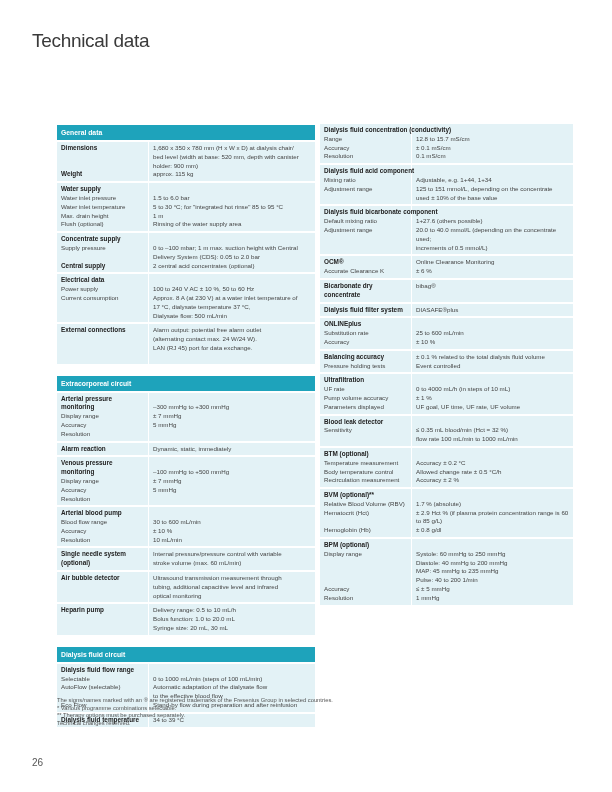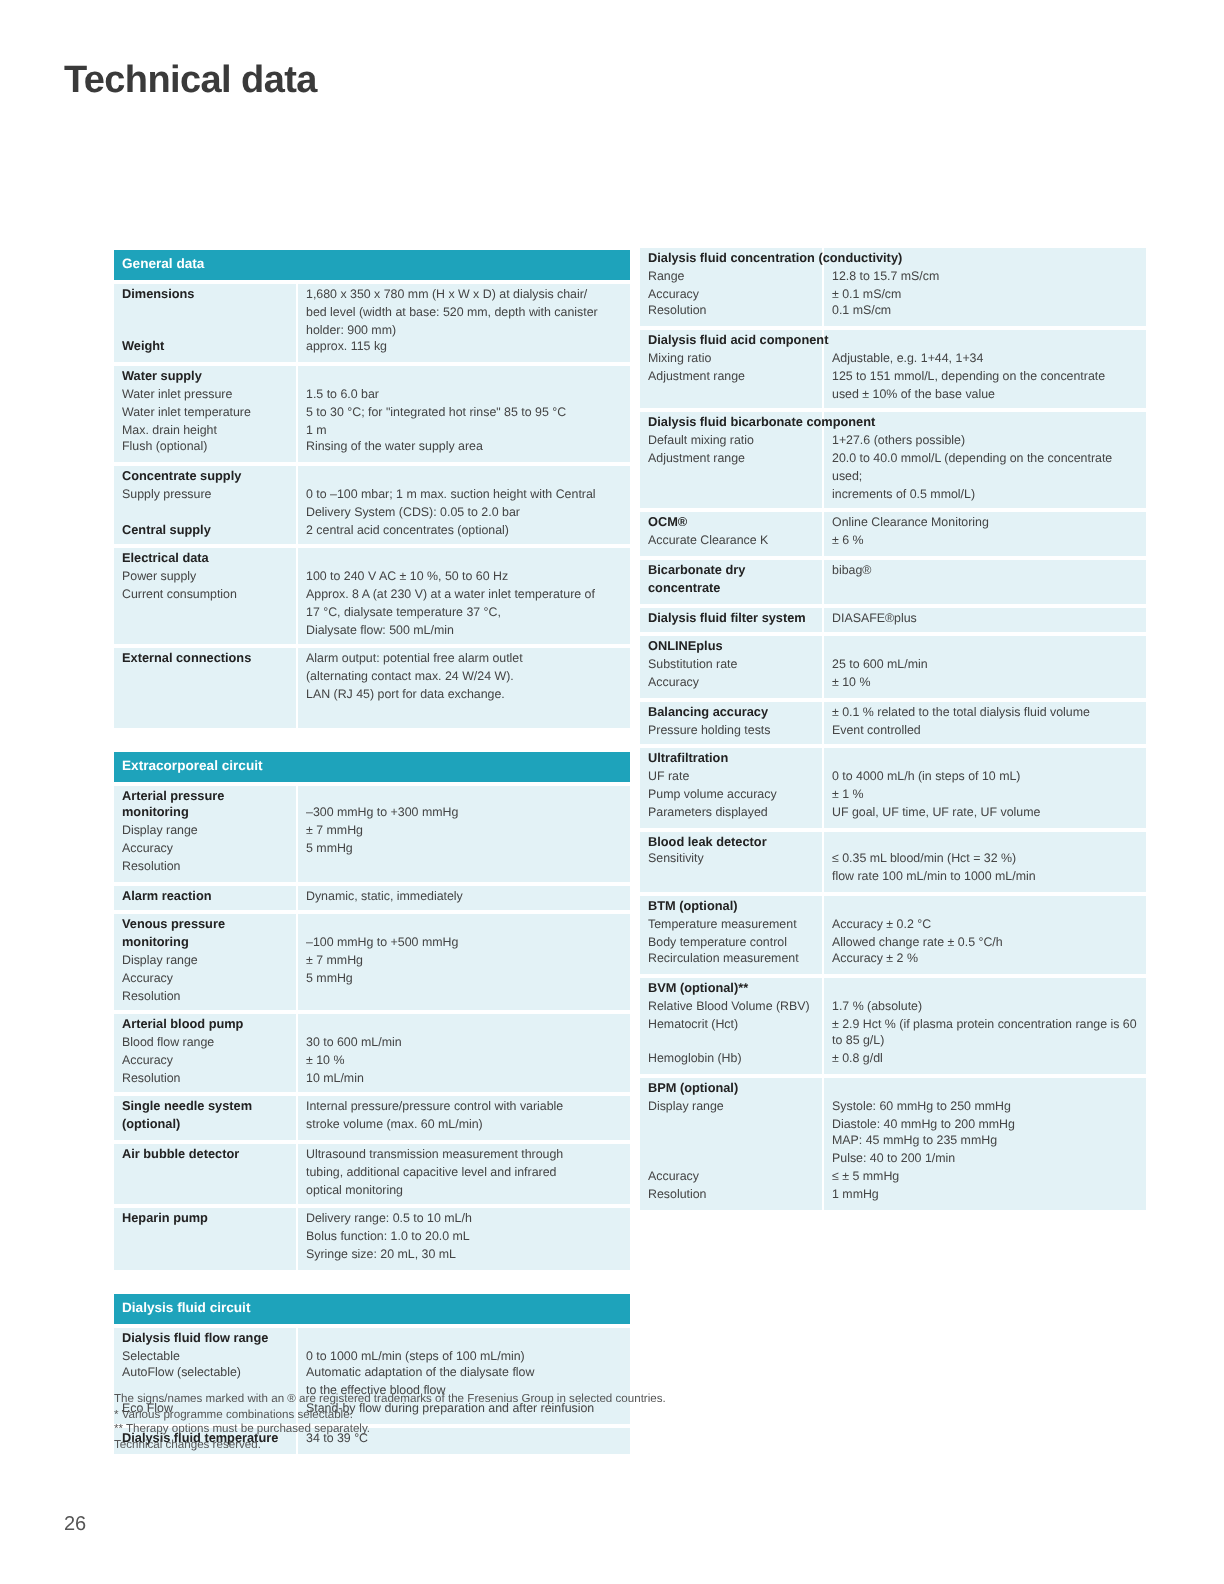--- a/index.html
+++ b/index.html
@@ -1,18 +1,18 @@
 <!DOCTYPE html>
 <html><head>
 <meta charset="utf-8">
 <style>
   html, body { margin:0; padding:0; background:#ffffff; }
   body { width:612px; height:792px; position:relative; overflow:hidden;
          font-family:"Liberation Sans", sans-serif; color:#333; }
-  .title { position:absolute; left:32px; top:30px; font-size:19px; font-weight:700;
+  .title { position:absolute; left:32px; top:30px; font-size:19px; font-weight:400;
            color:#3a3a3a; letter-spacing:-0.3px; }
   .col { position:absolute; top:125px; width:258px; }
   .col.left { left:57px; }
   .col.right { left:320px; top:124px; width:253px; }
   .sec-head { background:#1ea3bb; color:#fff; font-weight:bold; font-size:6.8px;
               padding:4px 4px; margin-top:0; margin-bottom:2px; }
   .sec-head.gap { margin-top:12px; }
   .block { display:flex; background:#e3f2f6; margin-bottom:2px; }
   .block .l { width:83px; padding:2px 4px; border-right:1.5px solid #ffffff; }
   .col.right .block .l { width:83px; }

